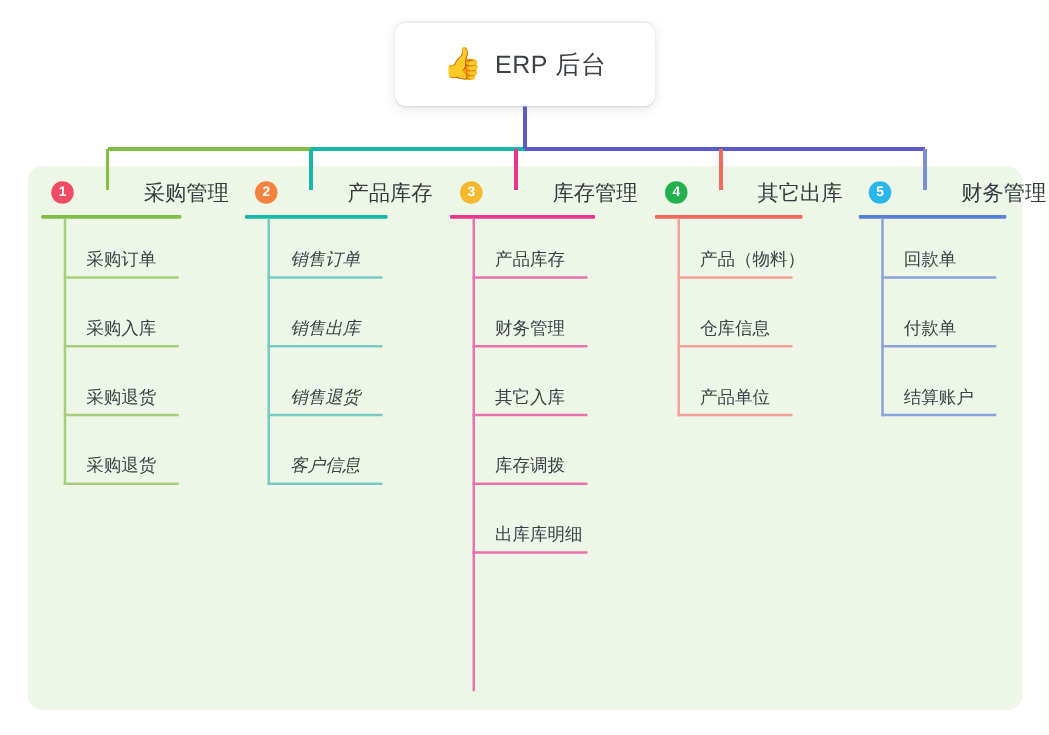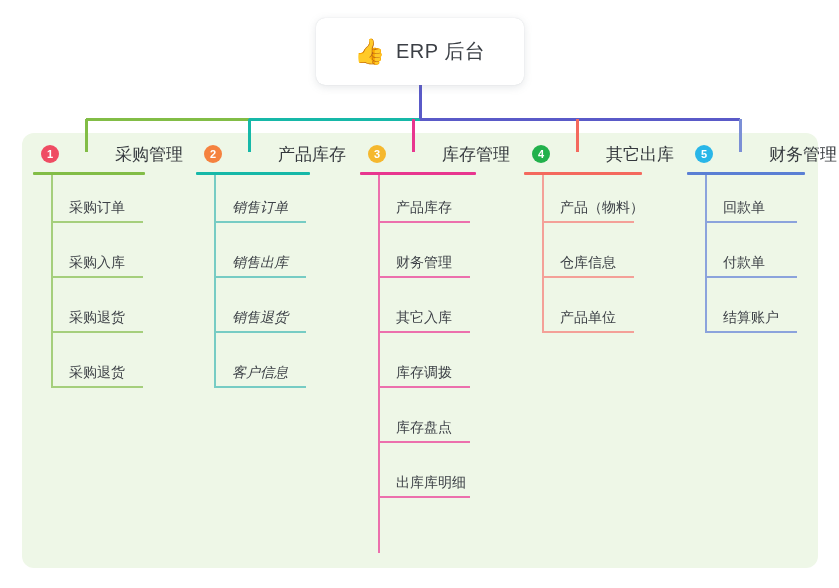--- a/index.html
+++ b/index.html
@@ -171,24 +171,20 @@
           </div>
           <div class="item">
             <span class="item-label">其它入库</span>
             <div class="item-rule" style="background: rgb(236, 112, 173);"></div>
           </div>
           <div class="item">
             <span class="item-label">库存调拨</span>
             <div class="item-rule" style="background: rgb(236, 112, 173);"></div>
           </div>
           <div class="item">
-            <span class="item-label">库存盘点</span>
-            <div class="item-rule" style="background: rgb(236, 112, 173);"></div>
-          </div>
-          <div class="item">
             <span class="item-label">出库库明细</span>
             <div class="item-rule" style="background: rgb(236, 112, 173);"></div>
           </div>
         </div>
       </div>
       <div class="col" style="left: 524px; top: 140px; width: 118px;">
         <div class="col-head">
           <span class="badge" style="background: rgb(34, 177, 76);">4</span>
           <span class="col-title">其它出库</span>
         </div>

